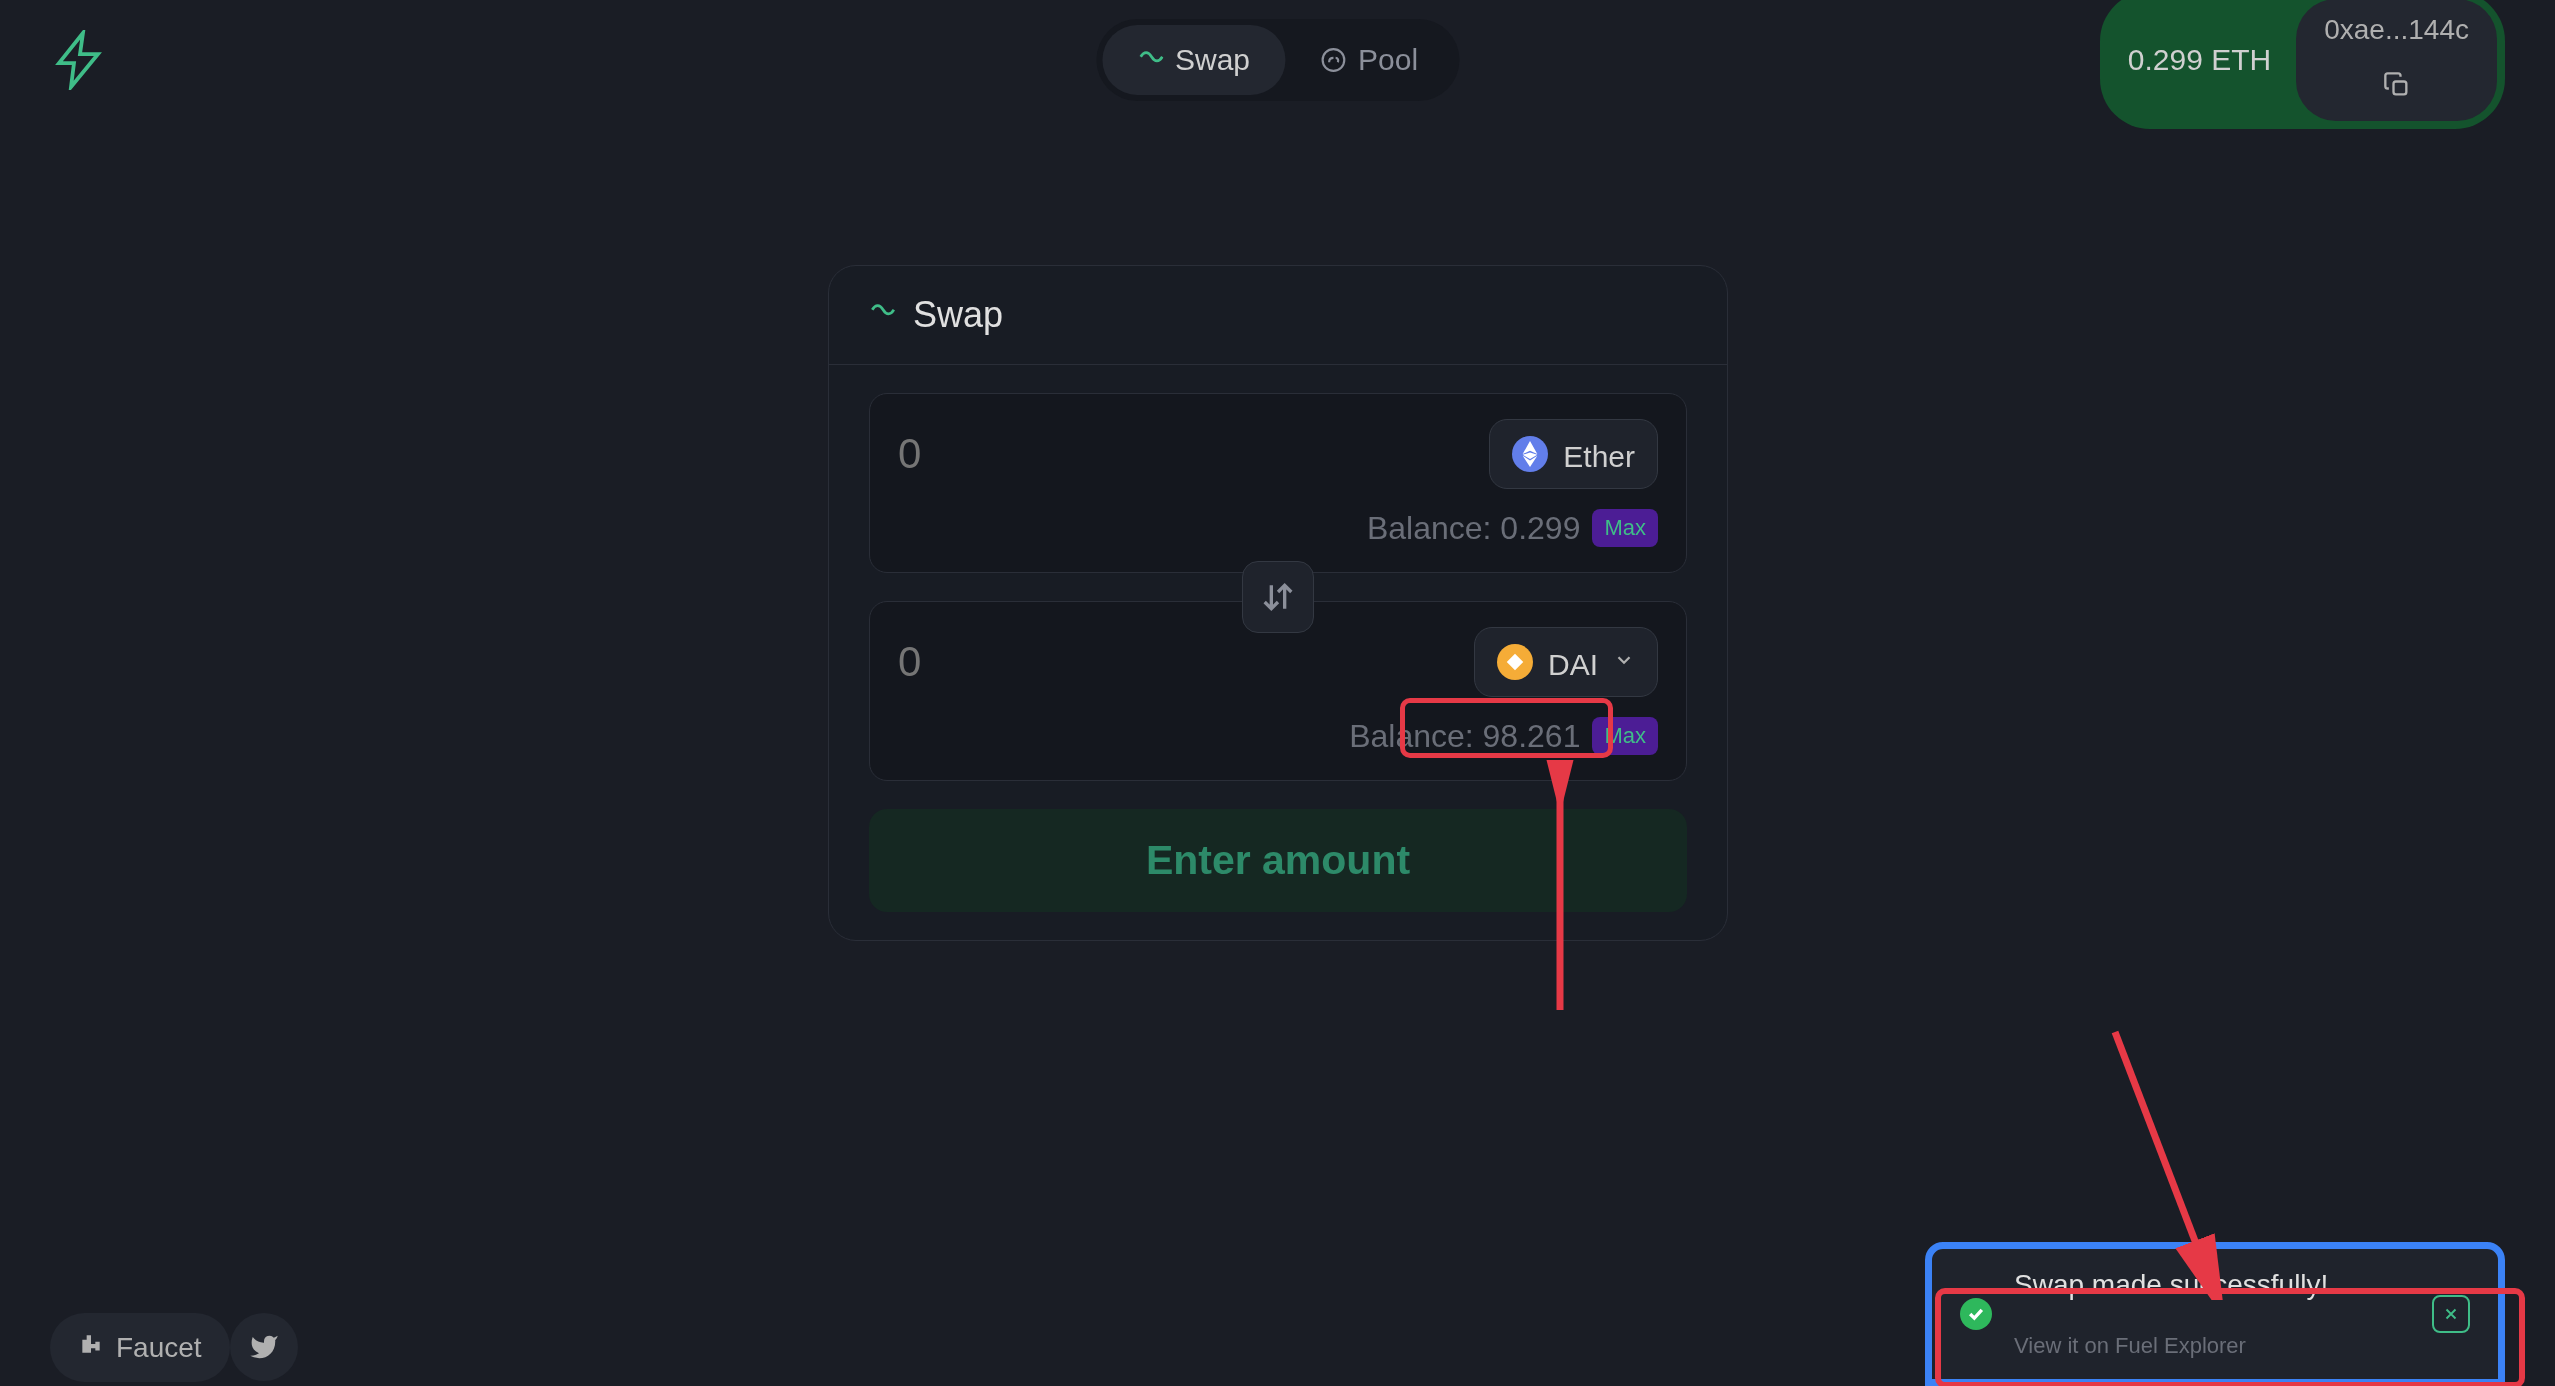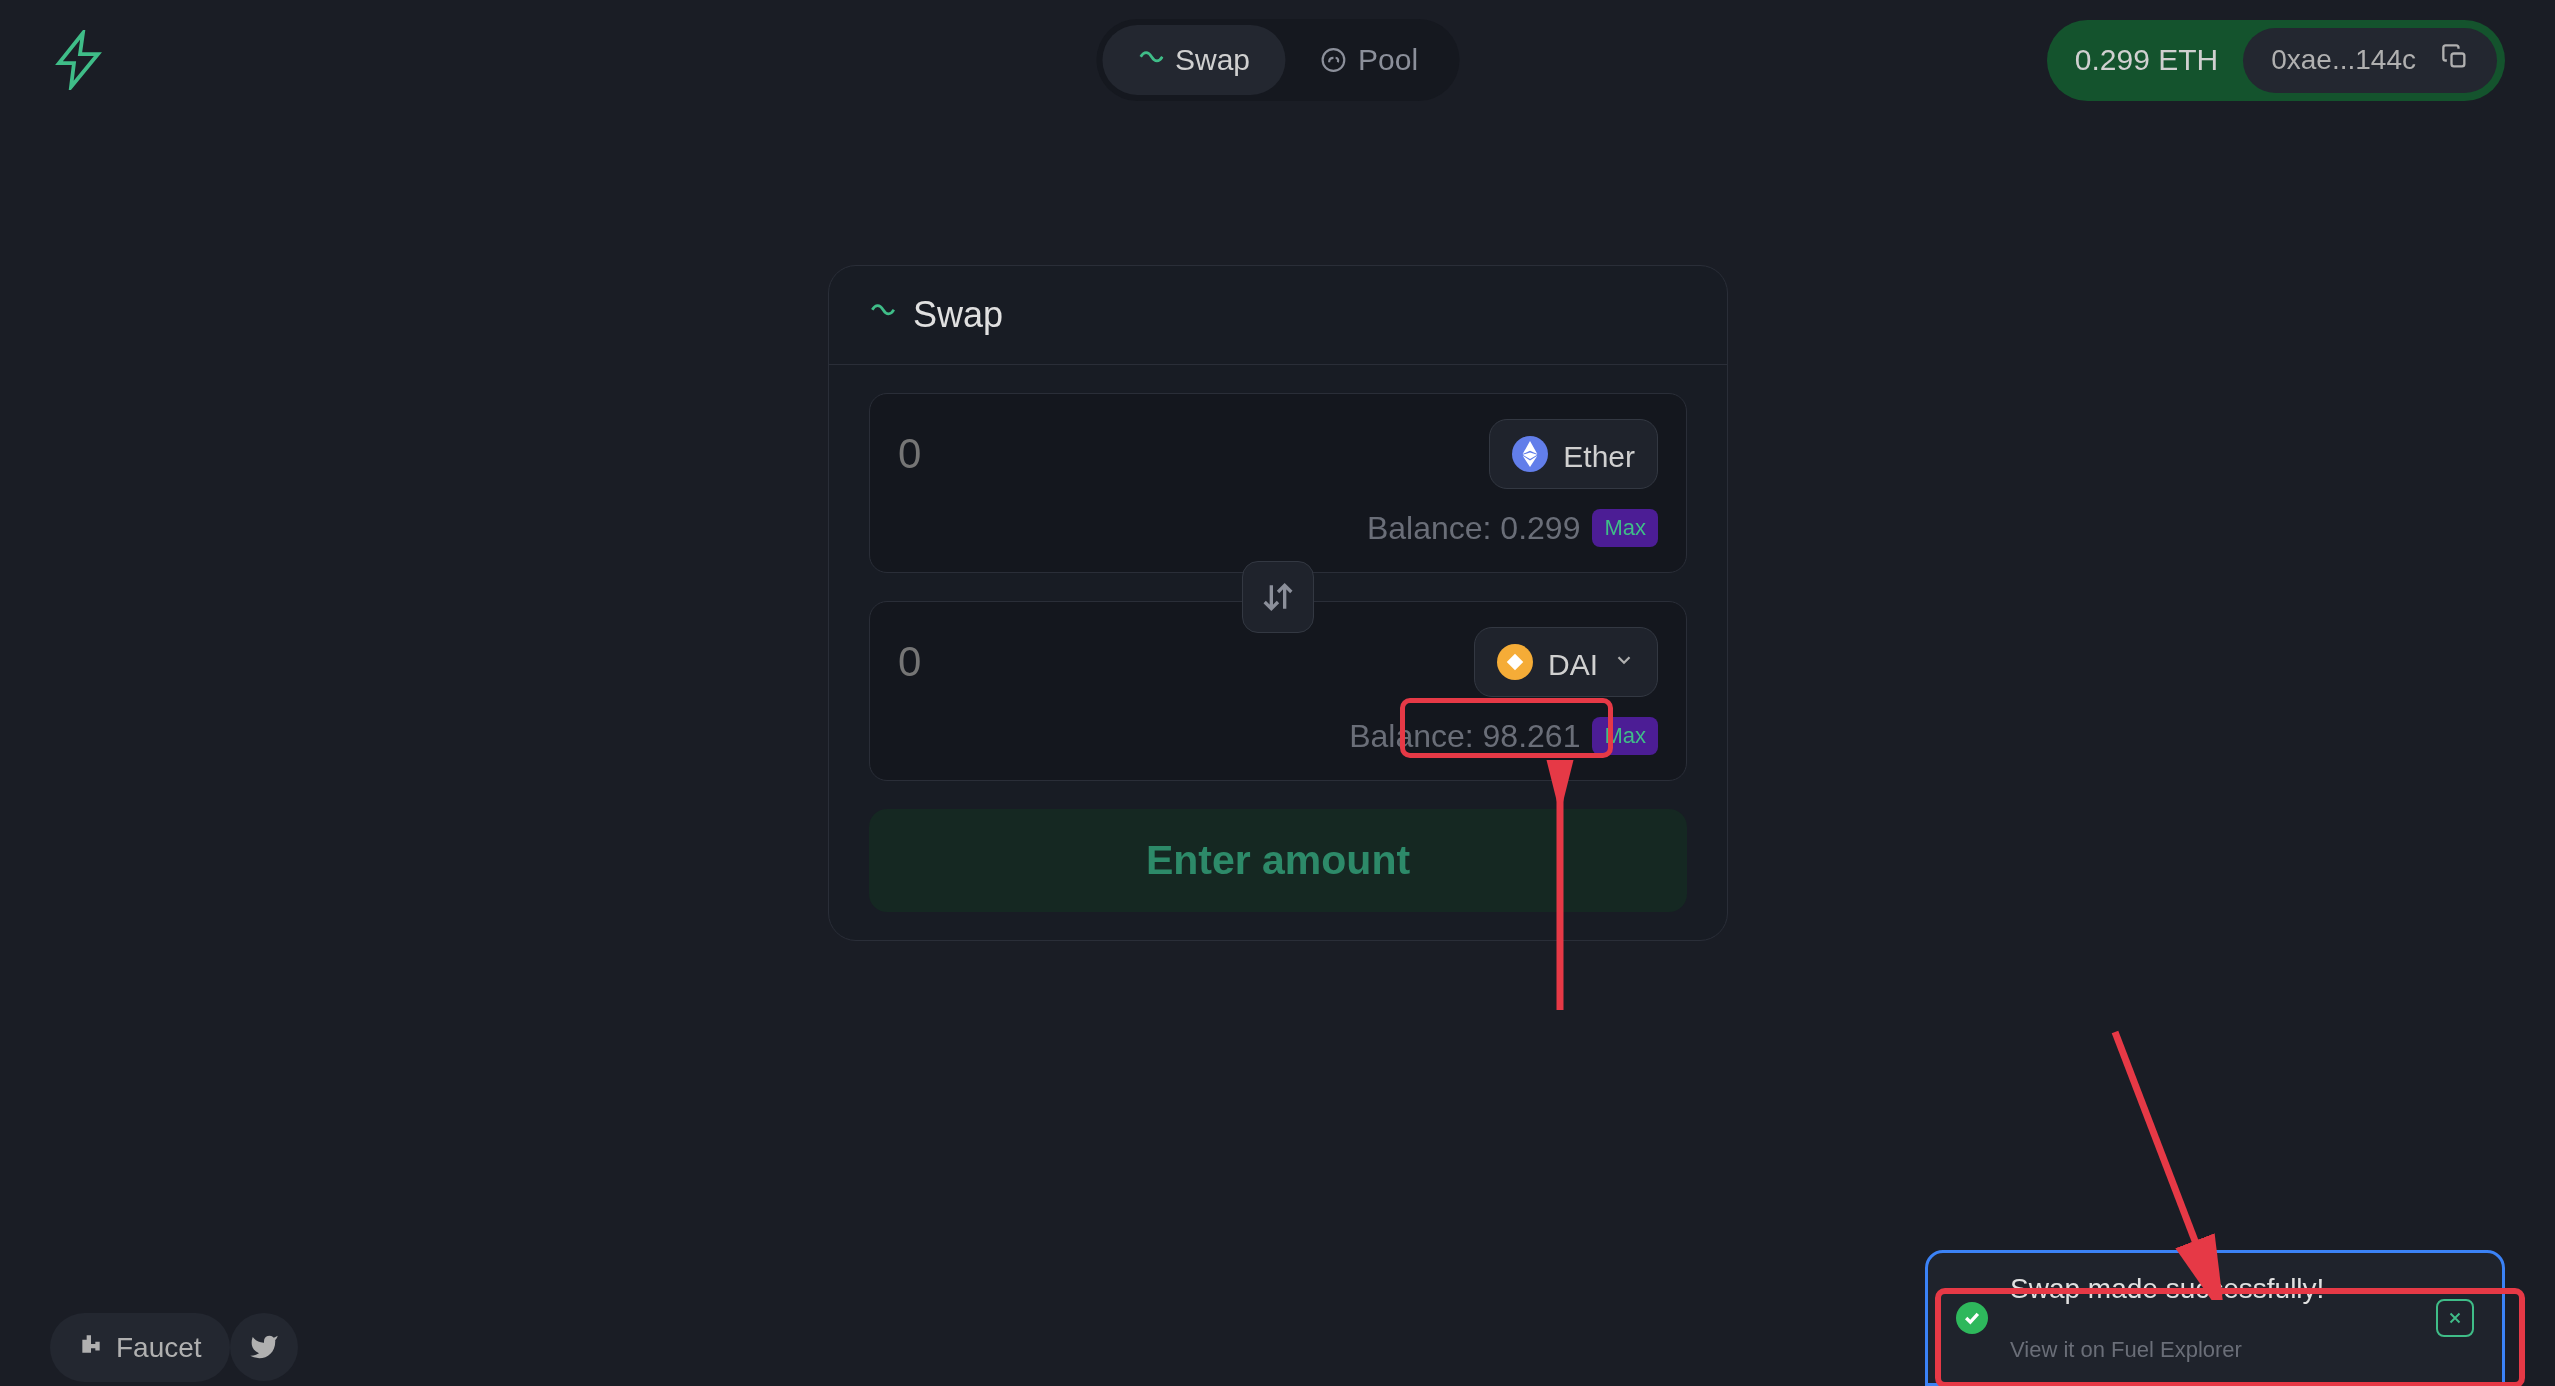--- a/index.html
+++ b/index.html
@@ -89,20 +89,21 @@
     
     .address-badge {
       background: #232730;
       border-radius: 40px;
       padding: 15px 28px;
       font-size: 28px;
       color: #b0b0b0;
       display: flex;
       align-items: center;
       gap: 25px;
+      flex-direction: column;
     }
     
     .copy-icon {
       width: 28px;
       height: 28px;
     }
     
     
     .swap-card {
       width: 900px;
@@ -282,21 +283,21 @@
     .toast {
       position: absolute;
       right: 50px;
       bottom: 0;
       background: #1f232c;
       border-radius: 18px 18px 0 0;
       padding: 20px 28px;
       display: flex;
       align-items: center;
       gap: 22px;
-      border: 3px solid #3b82f6;
+      border: 7px solid #3b82f6;
       width: 580px;
     }
     
     .toast-check {
       width: 32px;
       height: 32px;
       background: #2eb85c;
       border-radius: 50%;
       display: flex;
       align-items: center;

